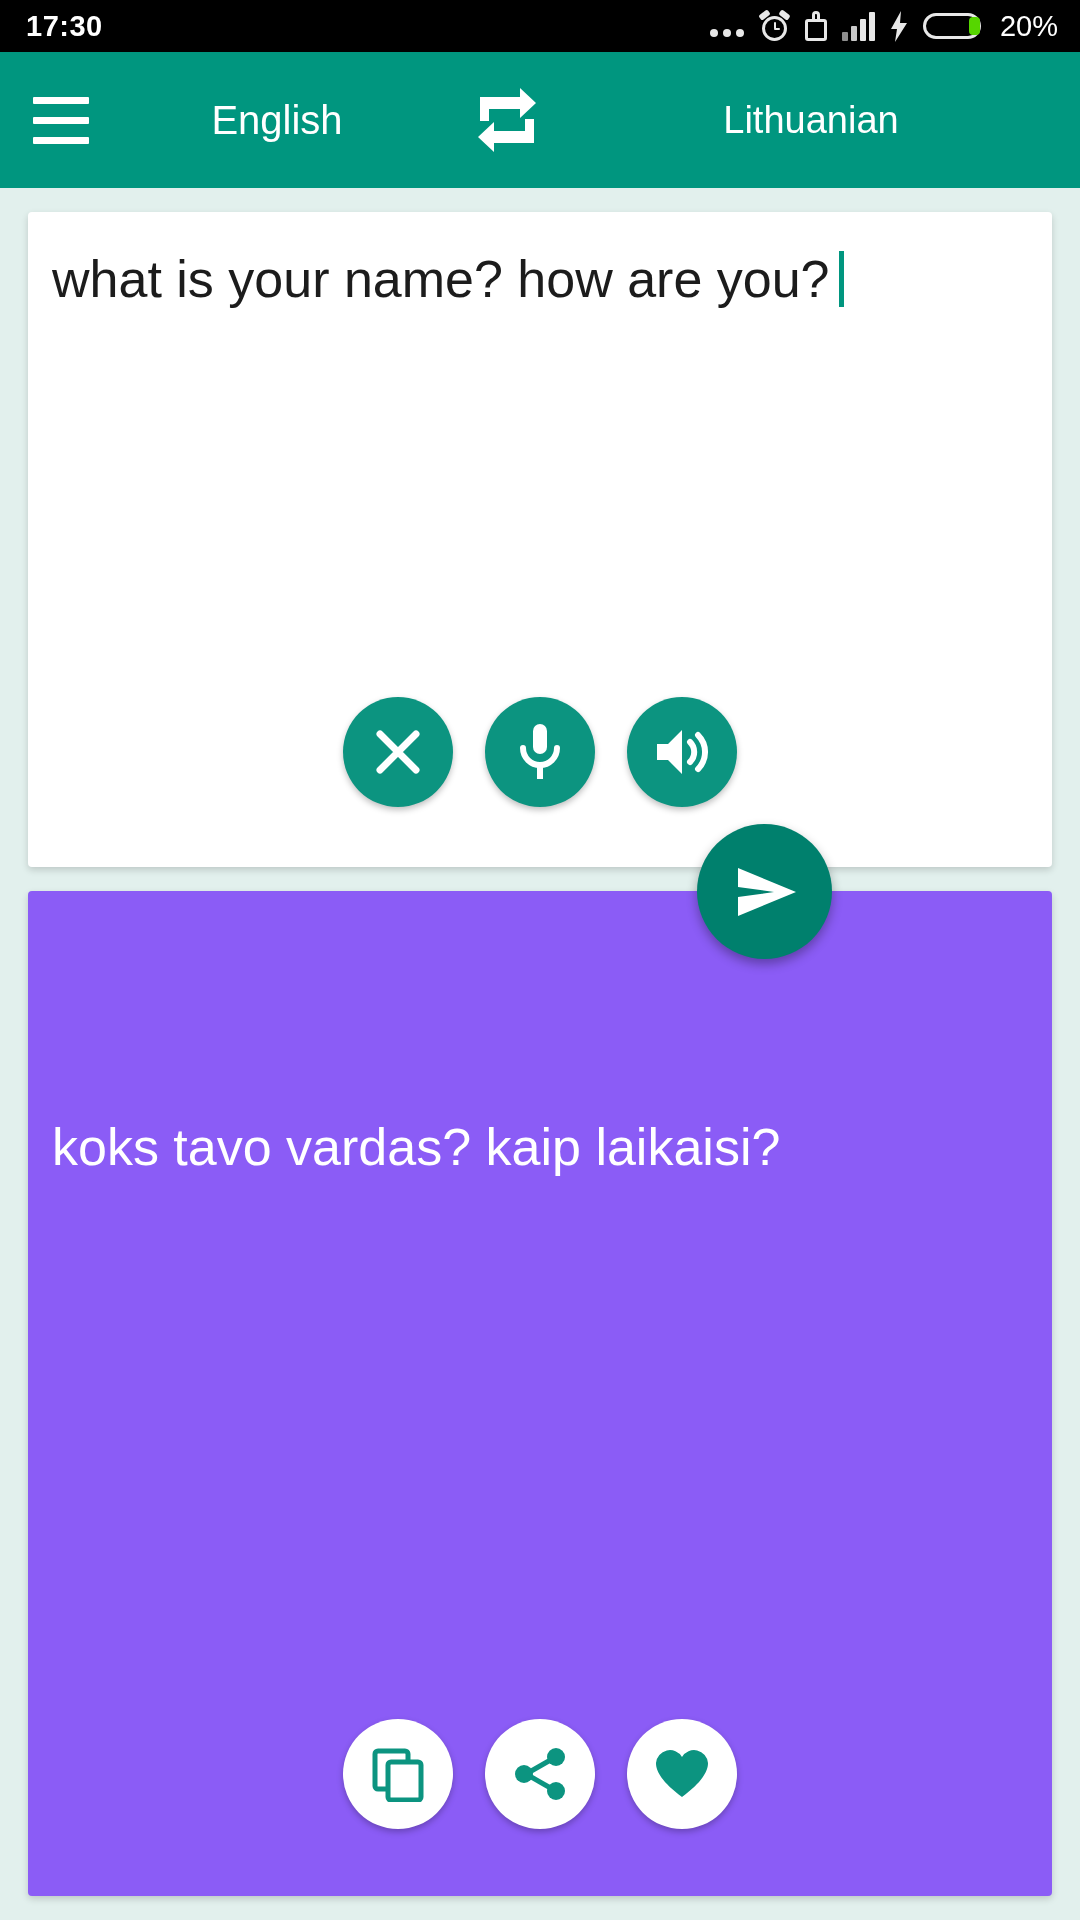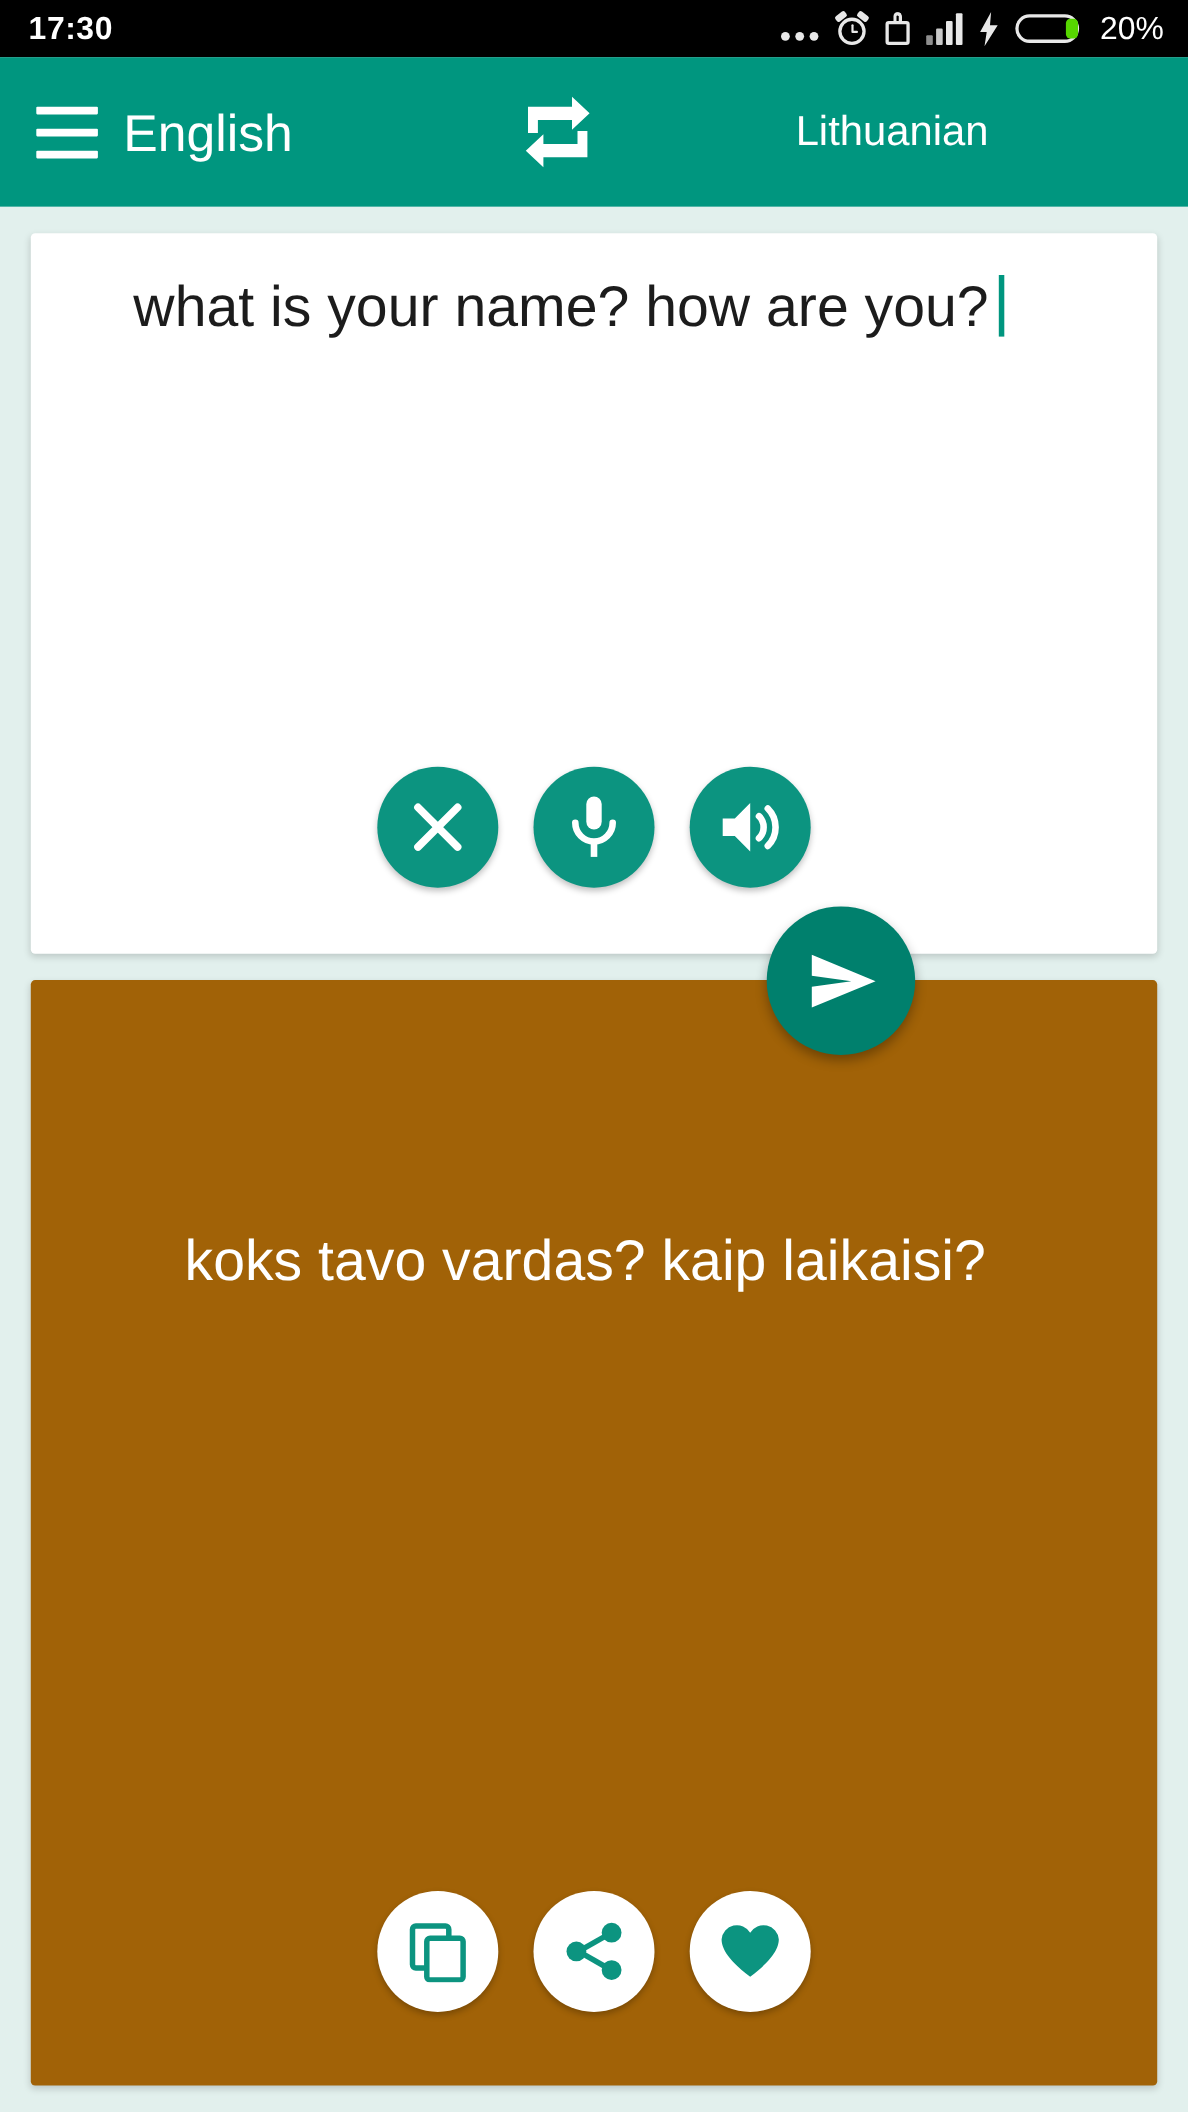--- a/index.html
+++ b/index.html
@@ -91,21 +91,22 @@
     width:112px; height:136px;
     display:flex; flex-direction:column; align-items:center; justify-content:center;
     gap:13px;
     padding-left:10px;
   }
   .menu-btn i{ display:block; width:56px; height:7px; background:#fff; border-radius:1px; }
 
   .lang-left{
     flex:0 0 auto;
     width:330px;
-    color:#fff; font-size:47px; font-weight:400;
+    text-align:center;
+    color:#fff; font-size:40px; font-weight:400;
     line-height:1;
   }
   .swap-btn{
     width:130px; height:136px;
     display:flex; align-items:center; justify-content:center;
   }
   .swap-btn svg{ display:block; }
 
   .lang-right{
     flex:1 1 auto;
@@ -119,30 +120,29 @@
   .content{
     position:absolute; top:188px; left:0;
     width:1080px; height:1732px;
     background:#e2f0ed;
   }
 
   .card{
     position:absolute;
     left:28px; width:1024px;
     border-radius:4px;
-    text-align:center;
   }
   .card-input{
     top:24px; height:655px;
     background:#fff;
     box-shadow:0 3px 7px rgba(0,0,0,.16);
   }
   .card-output{
     top:703px; height:1005px;
-    background:#a16207;
+    background:#8b5cf6;
     box-shadow:0 3px 7px rgba(0,0,0,.16);
   }
 
   .input-text{
     position:absolute; left:24px; top:36px; right:70px;
     font-size:52px; line-height:1.22;
     color:#1c1c1c; font-weight:400;
     white-space:pre-wrap; word-wrap:break-word;
   }
   .caret{

